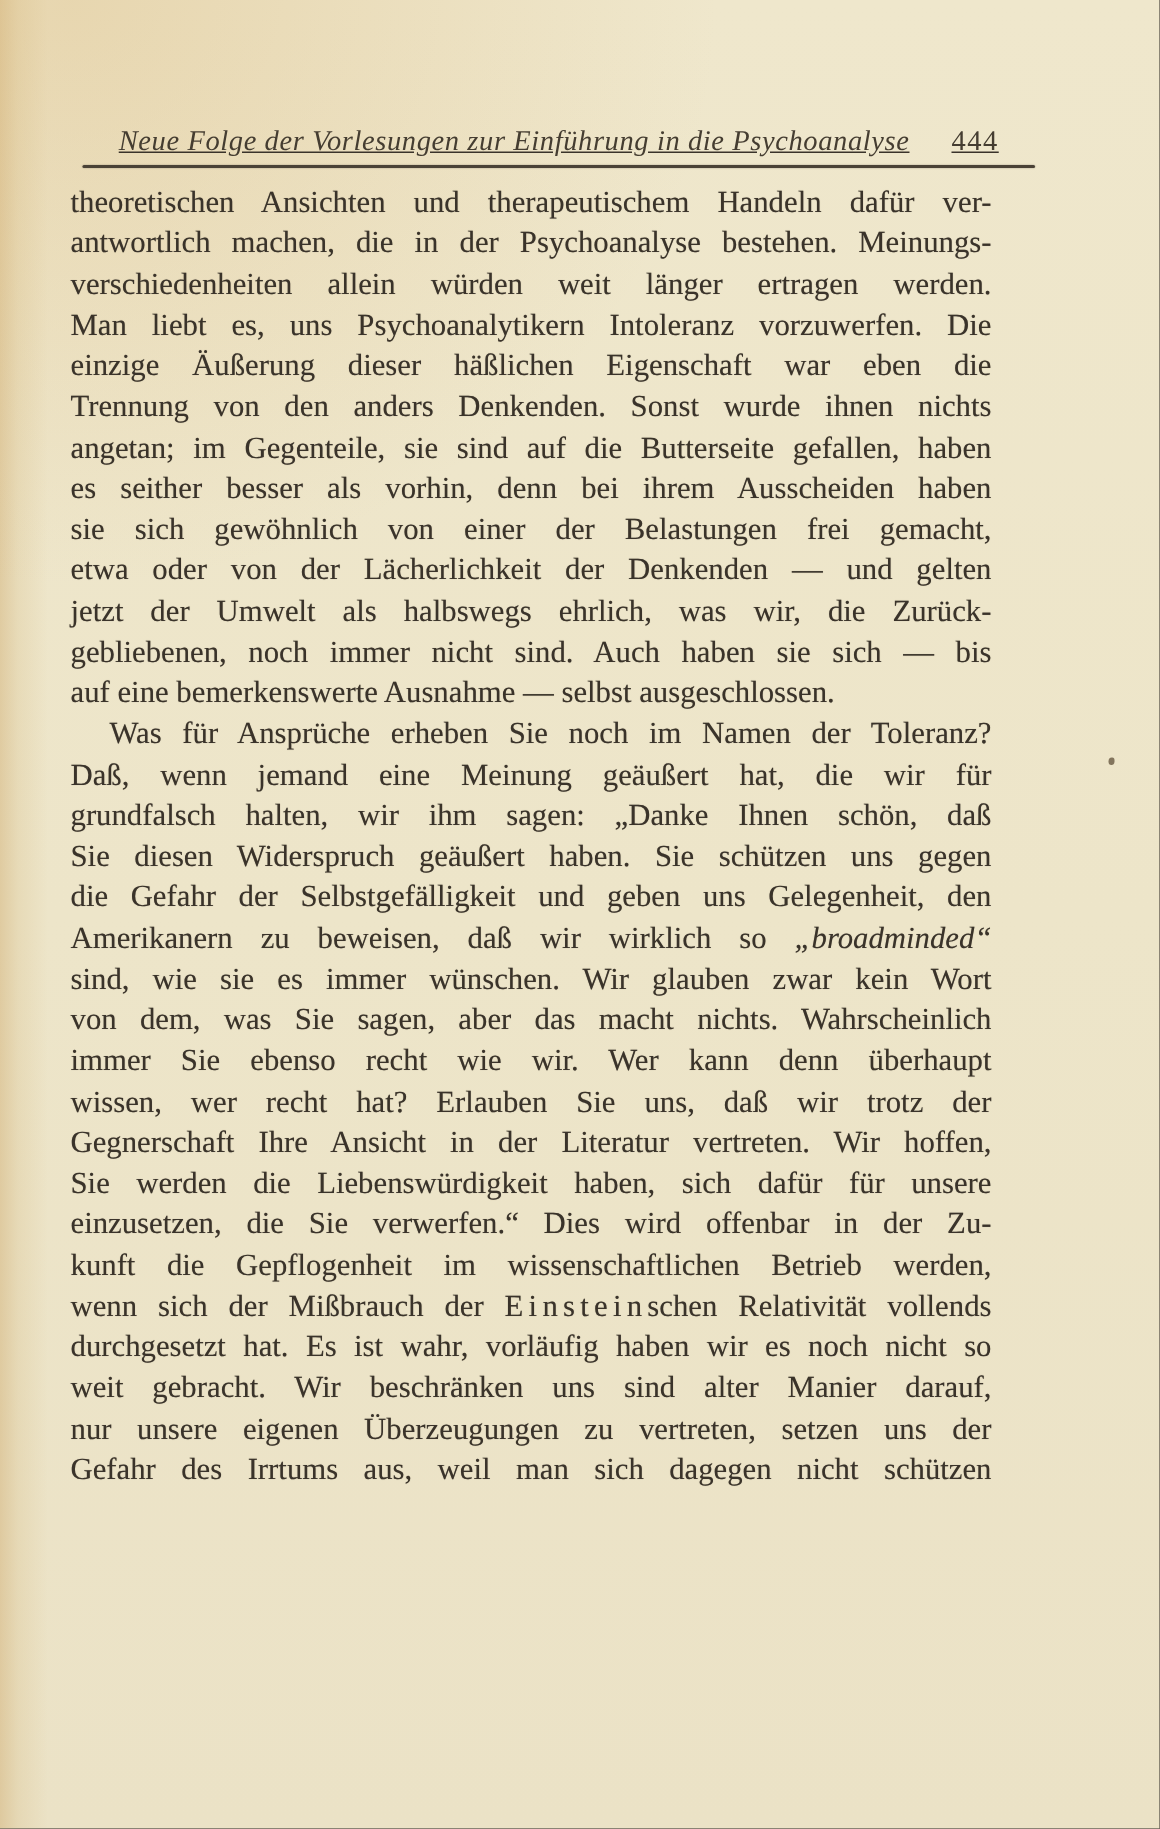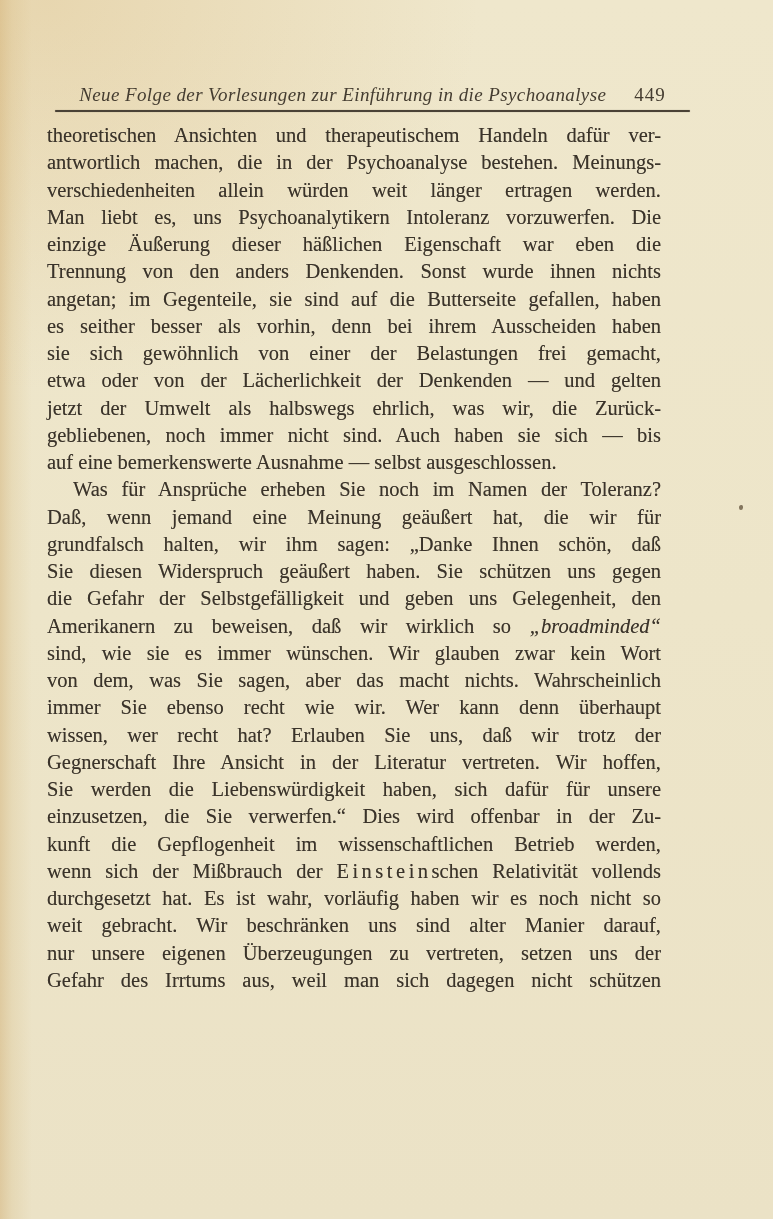--- a/index.html
+++ b/index.html
@@ -17,20 +17,21 @@
     background:
       radial-gradient(140% 80% at 6% 0%, rgba(214,176,110,0.30), rgba(214,176,110,0) 40%),
       linear-gradient(90deg, rgba(203,164,100,0.40) 0px, rgba(210,180,120,0.22) 12px, rgba(210,180,120,0) 32px),
       linear-gradient(180deg, #efe7cc 0%, var(--paper, #ede5c9) 50%, #ebe2c6 100%);
   }
   .header {
     position: absolute;
     left: 55px;
     top: 83px;
     width: 635px;
+    text-decoration: underline;
   }
   .header-text {
     display: flex;
     justify-content: center;
     align-items: baseline;
     font-style: italic;
     font-size: 19px;
     line-height: 24px;
     letter-spacing: 0.4px;
     color: #453d31;
@@ -79,21 +80,21 @@
   }
 </style>
 </head>
 <body>
 
 <div class="page" style="--paper: #ede5c9; --ink: #3a332a; --rule: #4a4236;">
 
   <div class="header">
     <div class="header-text">
       <span class="title">Neue Folge der Vorlesungen zur Einführung in die Psychoanalyse</span>
-      <span class="pagenum">449</span>
+      <span class="pagenum">444</span>
     </div>
     <div class="rule"></div>
   </div>
 
   <div class="body-text" id="body-text">
       <div class="para no-justify-last">
         <div class="line">theoretischen Ansichten und therapeutischem Handeln dafür ver-</div>
         <div class="line">antwortlich machen, die in der Psychoanalyse bestehen. Meinungs-</div>
         <div class="line">verschiedenheiten allein würden weit länger ertragen werden.</div>
         <div class="line">Man liebt es, uns Psychoanalytikern Intoleranz vorzuwerfen. Die</div>

